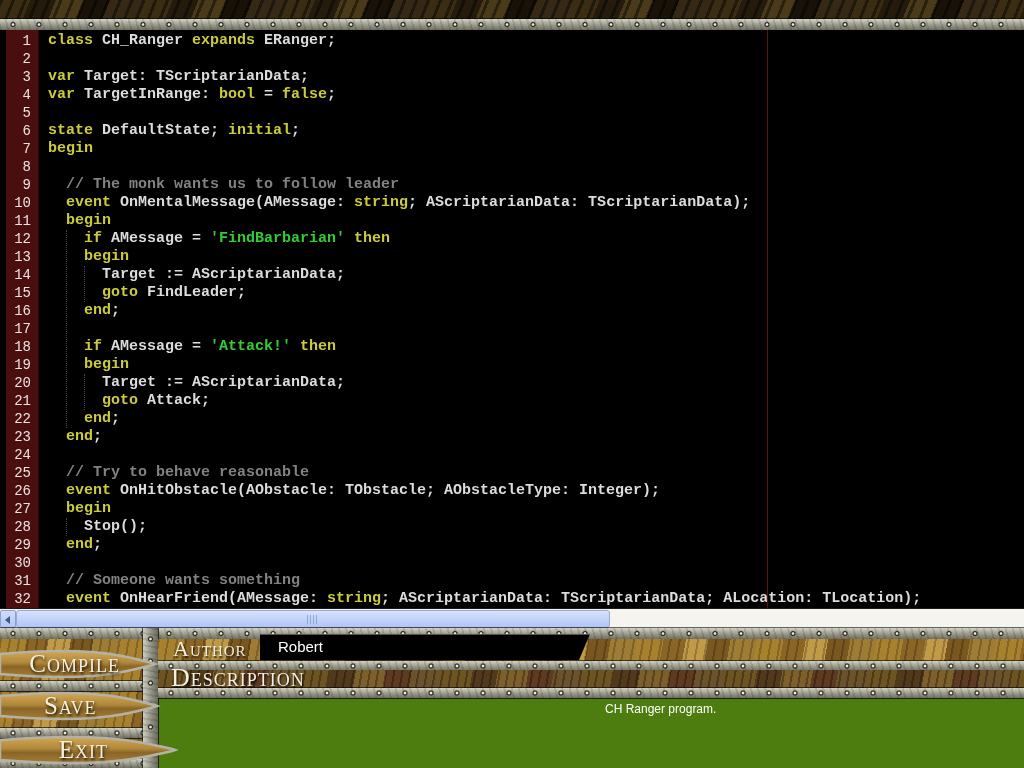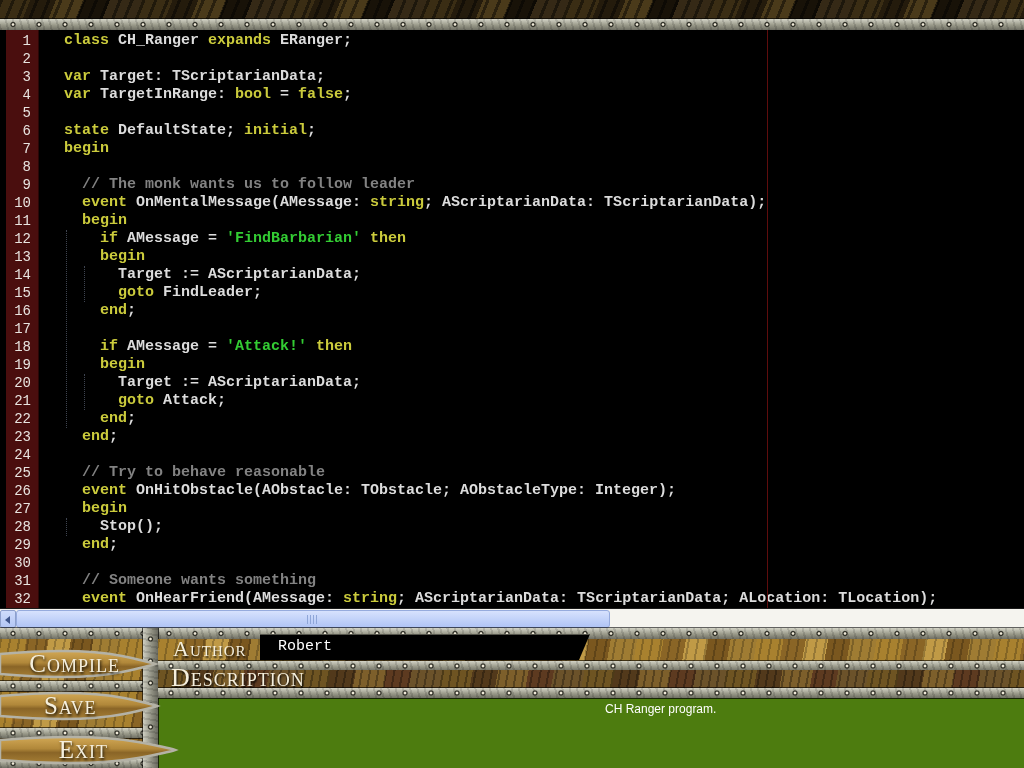--- a/index.html
+++ b/index.html
@@ -45,21 +45,21 @@
   .abs{position:absolute;}
   #top-wood{left:0;top:0;width:1024px;height:19px;}
   #top-metal{left:0;top:19px;width:1024px;height:11px;}
 
   #editor{left:0;top:30px;width:1024px;height:578px;background:#000;}
   #gutter{position:absolute;left:6px;top:0;width:33px;height:578px;background:#4a0e0e;
           border-right:1px solid #2a0606;padding-top:2px;box-sizing:border-box;}
   .gn{height:18px;line-height:18px;text-align:right;padding-right:7px;color:#e8e4e0;
       font-family:"Liberation Mono",monospace;font-size:14px;}
   #code{position:absolute;left:39px;top:0;right:0;height:578px;padding-top:2px;box-sizing:border-box;}
-  .cl{height:18px;line-height:18px;white-space:pre;padding-left:25px;
+  .cl{height:18px;line-height:18px;white-space:pre;padding-left:9px;
       font-family:"Liberation Mono",monospace;font-size:15px;font-weight:bold;}
   .tk-d{color:#dcdcdc;}
   .tk-k{color:#cbcb3c;}
   .tk-c{color:#828282;font-weight:bold;}
   .tk-s{color:#33cc33;}
   #margin-line{left:767px;top:0;width:1px;height:578px;background:#5f0d0d;}
   .ig{border-left:1px dotted #3e4450;width:0;}
 
   
   #scrollbar{left:0;top:608px;width:1024px;height:20px;background:#f5f4ef;border-top:1px solid #1a1a1a;box-sizing:border-box;}
@@ -87,21 +87,21 @@
 
   .carve-label{font-family:"Liberation Serif",serif;font-variant:small-caps;color:#f5efdd;
       text-shadow:1px 2px 2px rgba(0,0,0,.85);letter-spacing:1px;}
   #author-label{left:173px;top:9px;font-size:22px;line-height:24px;}
   #desc-label{left:171px;top:40px;font-size:26px;line-height:20px;}
 
   #author-input{left:260px;top:6px;width:330px;height:26px;background:#000;
       clip-path:polygon(0 0,100% 0,calc(100% - 11px) 100%,0 100%);
       border-top:1px solid #55554c;box-sizing:border-box;}
   #author-input .val{position:absolute;left:18px;top:3px;font-size:15px;color:#fff;
-      font-family:Liberation Mono, monospace;}
+      font-family:Liberation Sans, sans-serif;}
 
   #status-text{left:605px;top:74px;font-size:12px;color:#fff;font-family:"Liberation Sans",sans-serif;}
 
   
   .leaf-btn{position:absolute;left:0;height:30px;cursor:pointer;}
   .leaf-btn svg{position:absolute;left:0;top:0;overflow:visible;}
   .leaf-btn .btn-label{position:absolute;left:0;top:2px;width:88%;text-align:center;
       font-family:"Liberation Serif",serif;font-variant:small-caps;font-size:25px;line-height:26px;
       color:#f5efdd;text-shadow:1px 2px 3px rgba(0,0,0,.9);letter-spacing:1px;padding-left:6px;}
   #btn-compile{top:21px;width:156px;}

